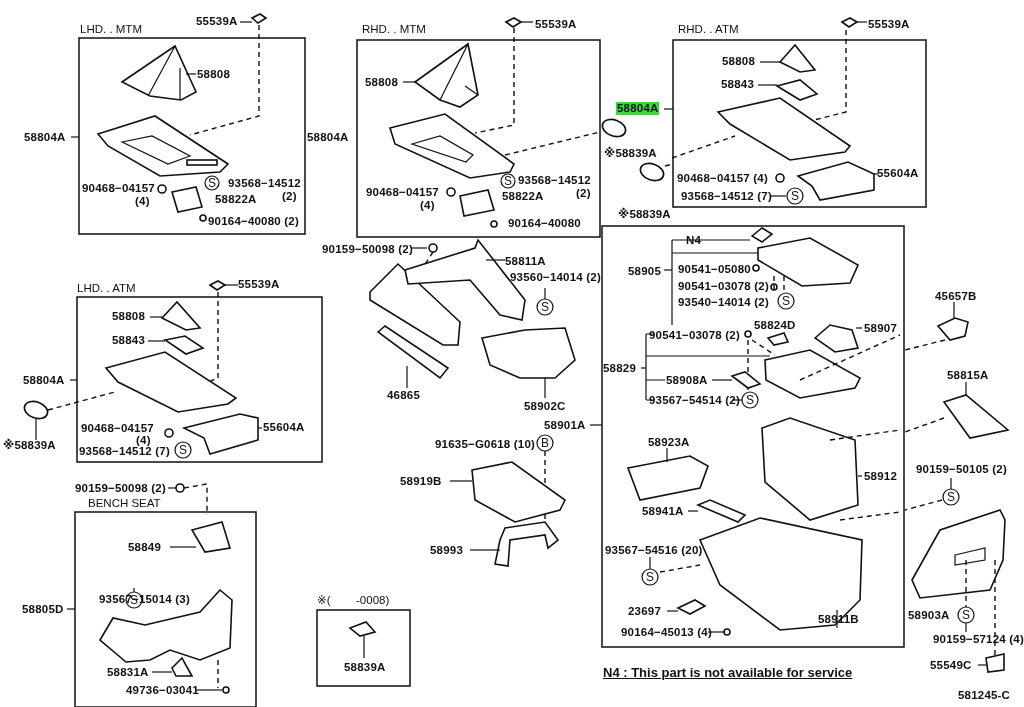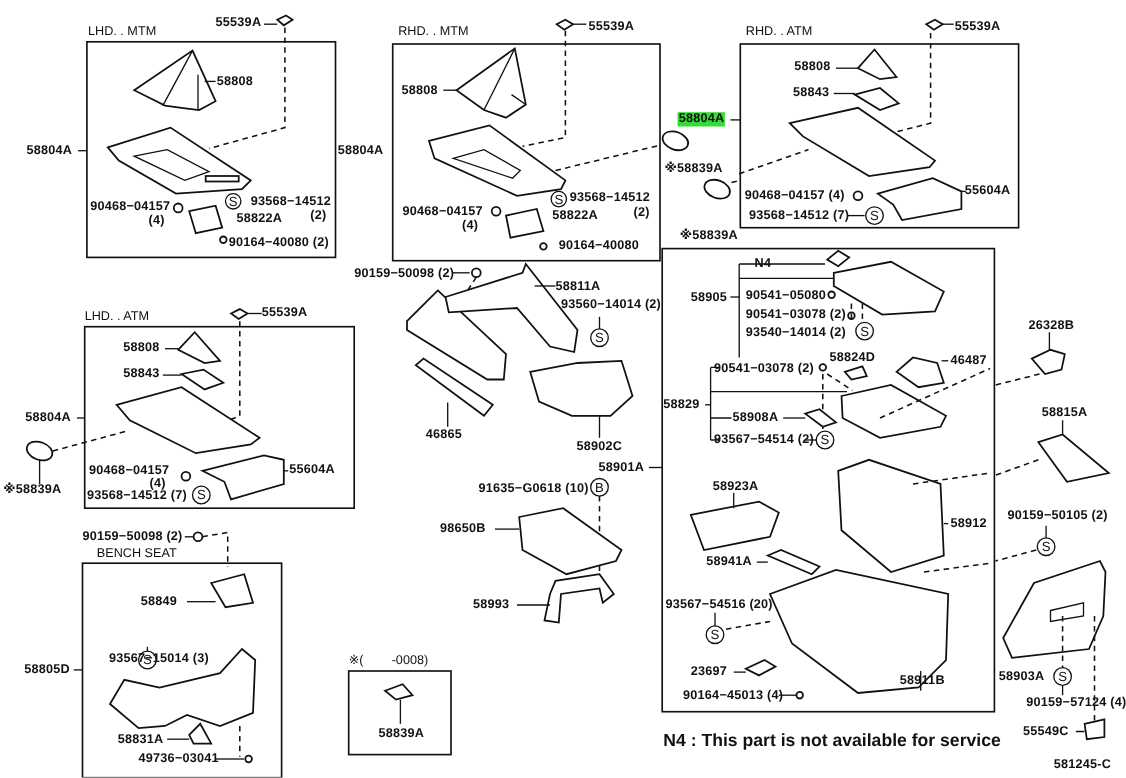--- a/index.html
+++ b/index.html
@@ -2,21 +2,21 @@
 <html><head>
 <meta charset="utf-8">
 <style>
   html,body{margin:0;padding:0;background:#fff;}
   #page{position:relative;width:1024px;height:707px;overflow:hidden;background:#fff;
     font-family:"Liberation Sans","DejaVu Sans",sans-serif;color:#111;}
   svg#diagram{position:absolute;left:0;top:0;}
   .lbl{position:absolute;font-size:11.5px;font-weight:bold;white-space:nowrap;line-height:13px;letter-spacing:0.2px;}
   .hdr{position:absolute;font-size:11.5px;font-weight:normal;white-space:nowrap;}
   .hl{background:#33dd33;padding:0 1px;}
-  .note{position:absolute;font-size:16px;font-weight:bold;white-space:nowrap;}
+  .note{position:absolute;font-size:13px;font-weight:bold;white-space:nowrap;text-decoration:underline;}
   .part{fill:#fff;stroke:#111;stroke-width:1.6;}
   .ln{stroke:#111;stroke-width:1.2;fill:none;}
   .dash{stroke:#111;stroke-width:1.4;fill:none;stroke-dasharray:5 4;}
   .box{fill:none;stroke:#111;stroke-width:1.5;}
   .sym{fill:#fff;stroke:#111;stroke-width:1.2;}
   .symt{font-family:"Liberation Sans",sans-serif;font-size:12px;font-weight:normal;fill:#111;}
 </style>
 </head>
 <body>
 
@@ -270,51 +270,51 @@
 <div class="lbl" style="left:263px;top:421px">55604A</div>
 <div class="lbl" style="left:3px;top:439px">※58839A</div>
 
 <div class="lbl" style="left:322px;top:243px">90159−50098 (2)</div>
 <div class="lbl" style="left:505px;top:255px">58811A</div>
 <div class="lbl" style="left:510px;top:271px">93560−14014 (2)</div>
 <div class="lbl" style="left:387px;top:389px">46865</div>
 <div class="lbl" style="left:524px;top:400px">58902C</div>
 <div class="lbl" style="left:544px;top:419px">58901A</div>
 <div class="lbl" style="left:435px;top:438px">91635−G0618 (10)</div>
-<div class="lbl" style="left:400px;top:475px">98650B</div>
+<div class="lbl" style="left:400px;top:475px">58919B</div>
 <div class="lbl" style="left:430px;top:544px">58993</div>
 <div class="lbl" style="left:344px;top:661px">58839A</div>
 
 <div class="lbl" style="left:75px;top:482px">90159−50098 (2)</div>
 <div class="lbl" style="left:128px;top:541px">58849</div>
 <div class="lbl" style="left:99px;top:593px">93567−15014 (3)</div>
 <div class="lbl" style="left:22px;top:603px">58805D</div>
 <div class="lbl" style="left:107px;top:666px">58831A</div>
 <div class="lbl" style="left:126px;top:684px">49736−03041</div>
 
 <div class="lbl" style="left:686px;top:234px">N4</div>
 <div class="lbl" style="left:628px;top:265px">58905</div>
 <div class="lbl" style="left:678px;top:263px">90541−05080</div>
 <div class="lbl" style="left:678px;top:280px">90541−03078 (2)</div>
 <div class="lbl" style="left:678px;top:296px">93540−14014 (2)</div>
 <div class="lbl" style="left:649px;top:329px">90541−03078 (2)</div>
 <div class="lbl" style="left:754px;top:319px">58824D</div>
-<div class="lbl" style="left:864px;top:322px">46487</div>
+<div class="lbl" style="left:864px;top:322px">58907</div>
 <div class="lbl" style="left:603px;top:362px">58829</div>
 <div class="lbl" style="left:666px;top:374px">58908A</div>
 <div class="lbl" style="left:649px;top:394px">93567−54514 (2)</div>
 <div class="lbl" style="left:648px;top:436px">58923A</div>
 <div class="lbl" style="left:864px;top:470px">58912</div>
 <div class="lbl" style="left:642px;top:505px">58941A</div>
 <div class="lbl" style="left:605px;top:544px">93567−54516 (20)</div>
 <div class="lbl" style="left:628px;top:605px">23697</div>
 <div class="lbl" style="left:621px;top:626px">90164−45013 (4)</div>
 <div class="lbl" style="left:818px;top:613px">58911B</div>
 
-<div class="lbl" style="left:935px;top:290px">26328B</div>
+<div class="lbl" style="left:935px;top:290px">45657B</div>
 <div class="lbl" style="left:947px;top:369px">58815A</div>
 <div class="lbl" style="left:916px;top:463px">90159−50105 (2)</div>
 <div class="lbl" style="left:908px;top:609px">58903A</div>
 <div class="lbl" style="left:933px;top:633px">90159−57124 (4)</div>
 <div class="lbl" style="left:930px;top:659px">55549C</div>
 
 <div class="note" style="left:603px;top:665px">N4 : This part is not available for service</div>
 <div class="lbl" style="left:958px;top:689px">581245-C</div>
 
 </div>

